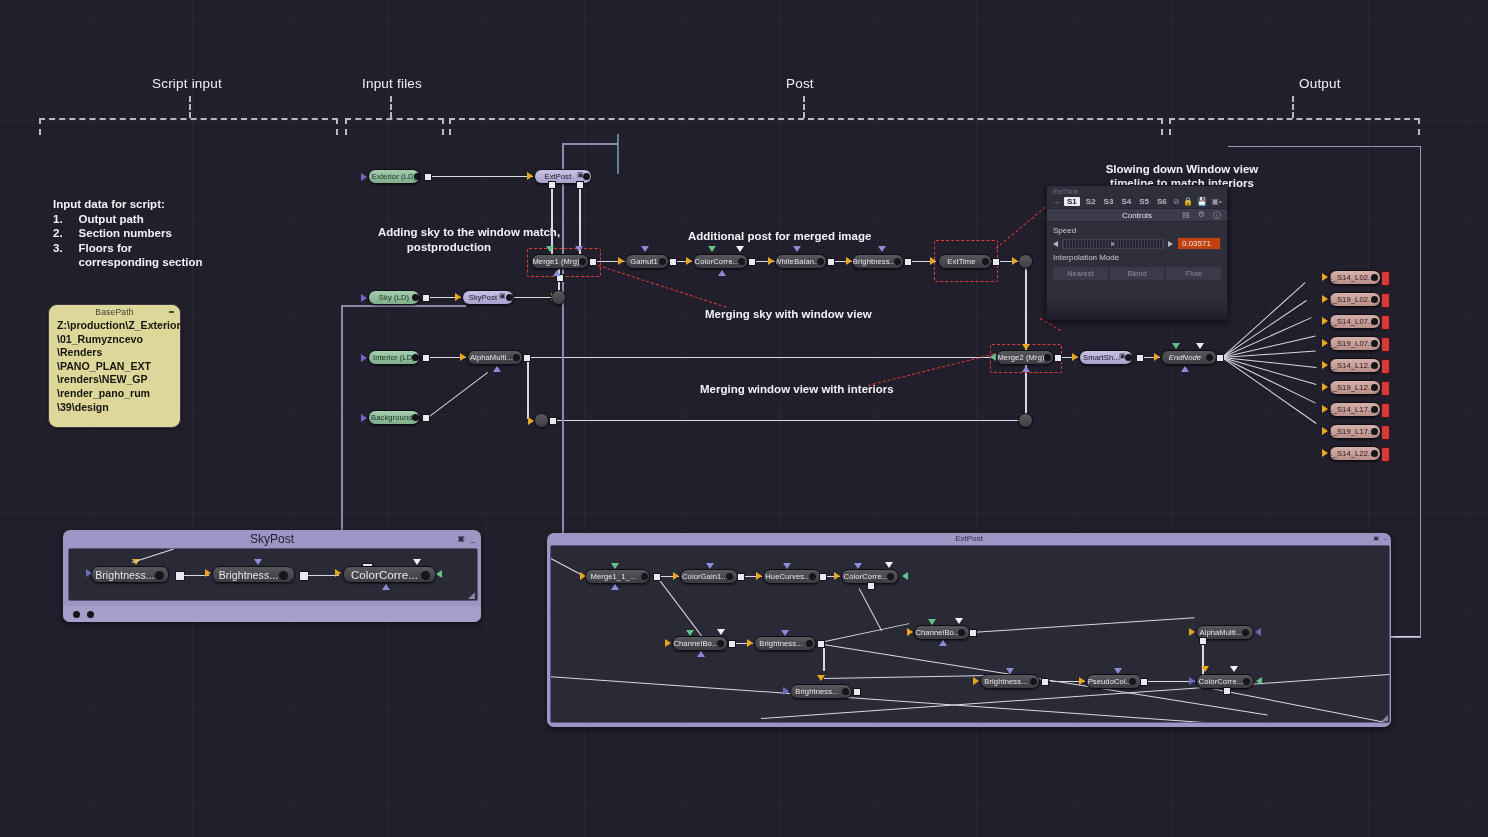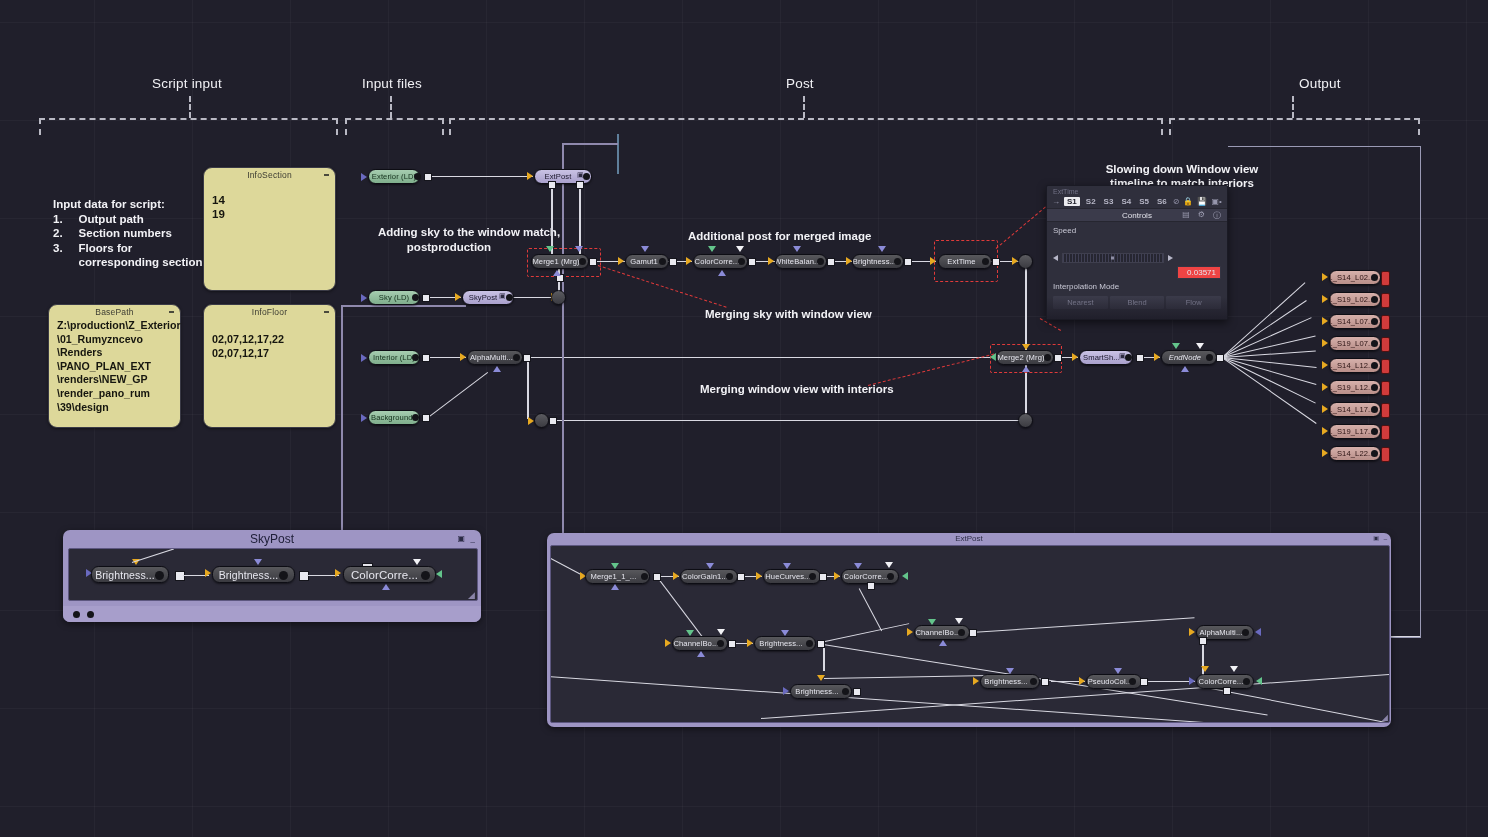--- a/index.html
+++ b/index.html
@@ -113,22 +113,22 @@
   #props .field{padding:4px 6px 0 6px;}
   #props .flabel{font-size:8px;color:#c9c9d6;margin-bottom:2px;}
   #props .srow{display:flex;align-items:center;gap:4px;}
   #props .slider{flex:1;height:8px;background:#262631;border:1px solid #3f3f4e;
                  position:relative;overflow:hidden;}
   #props .slider .ticks{position:absolute;inset:0;
        background-image:repeating-linear-gradient(to right,#44445a 0 1px,transparent 1px 3px);
        opacity:.85;}
   #props .slider .handle{position:absolute;top:50%;width:3px;height:3px;
        background:#8f8fa6;transform:translateY(-50%);}
-  #props .val{background:#ef4444;border:1px solid #343442;color:#e6e6ee;
-              font-size:8px;padding:1px 4px;min-width:34px;text-align:right;margin-top:29px;}
+  #props .val{background:#c2410c;border:1px solid #343442;color:#e6e6ee;
+              font-size:8px;padding:1px 4px;min-width:34px;text-align:left;}
   #props .tri{width:0;height:0;border-top:3.5px solid transparent;
               border-bottom:3.5px solid transparent;border-left:5px solid #b7b7c8;}
   #props .tril{width:0;height:0;border-top:3.5px solid transparent;
                border-bottom:3.5px solid transparent;border-right:5px solid #b7b7c8;}
   #props .btnrow{display:flex;gap:2px;padding:3px 6px;}
   #props .pbtn{flex:1;background:#3a3a49;color:#8e8ea4;font-size:7.5px;
                text-align:center;padding:2px 0;border-radius:1px;}
   #props .fade{position:absolute;left:0;right:0;bottom:0;height:22px;
                background:linear-gradient(rgba(47,47,60,0),#201f2b);}
 
@@ -156,45 +156,33 @@
   <div class="sec-label" style="left:1268px;top:76px;margin-left:31px;">Output</div>
   <div class="sec-tick" style="left:1292px;top:96px;"></div>
   <div class="sec-bracket l r" style="left:1169px;top:118px;width:247px;height:15px;"></div>
 
   <div class="ftext" style="left:53px;top:197px;">Input data for script:
 1.	Output path
 2.	Section numbers
 3.	Floors for
 	corresponding section</div>
 
-  <div class="note" style="left:203px;top:167px;width:131px;height:122px;">
-    <div class="ntitle">InfoSection</div>
-    <div class="ncorner"></div>
-    <div class="nbody" style="padding-top:14px;">14
-19</div>
-  </div>
 
   <div class="note" style="left:48px;top:304px;width:131px;height:122px;">
     <div class="ntitle">BasePath</div>
     <div class="ncorner"></div>
     <div class="nbody" style="font-size:10.6px;line-height:13.6px;padding-top:2px;">Z:\production\Z_Exterior
 \01_Rumyzncevo
 \Renders
 \PANO_PLAN_EXT
 \renders\NEW_GP
 \render_pano_rum
 \39\design</div>
   </div>
 
-  <div class="note" style="left:203px;top:304px;width:131px;height:122px;">
-    <div class="ntitle">InfoFloor</div>
-    <div class="ncorner"></div>
-    <div class="nbody" style="padding-top:16px;font-size:10.8px;">02,07,12,17,22
-02,07,12,17</div>
-  </div>
 
   <div class="ftext c" style="left:378px;top:225px;width:142px;">Adding sky to the window match,
 postproduction</div>
   <div class="ftext c" style="left:688px;top:229px;width:150px;">Additional post for merged image</div>
   <div class="ftext c" style="left:705px;top:307px;width:155px;">Merging sky with window view</div>
   <div class="ftext c" style="left:700px;top:382px;width:166px;">Merging window view with interiors</div>
   <div class="ftext c" style="left:1070px;top:162px;width:224px;line-height:14px;">Slowing down Window view
 timeline to match interiors</div>
 
   <div class="wire" style="left:428px;top:176px;width:105px;"></div>

